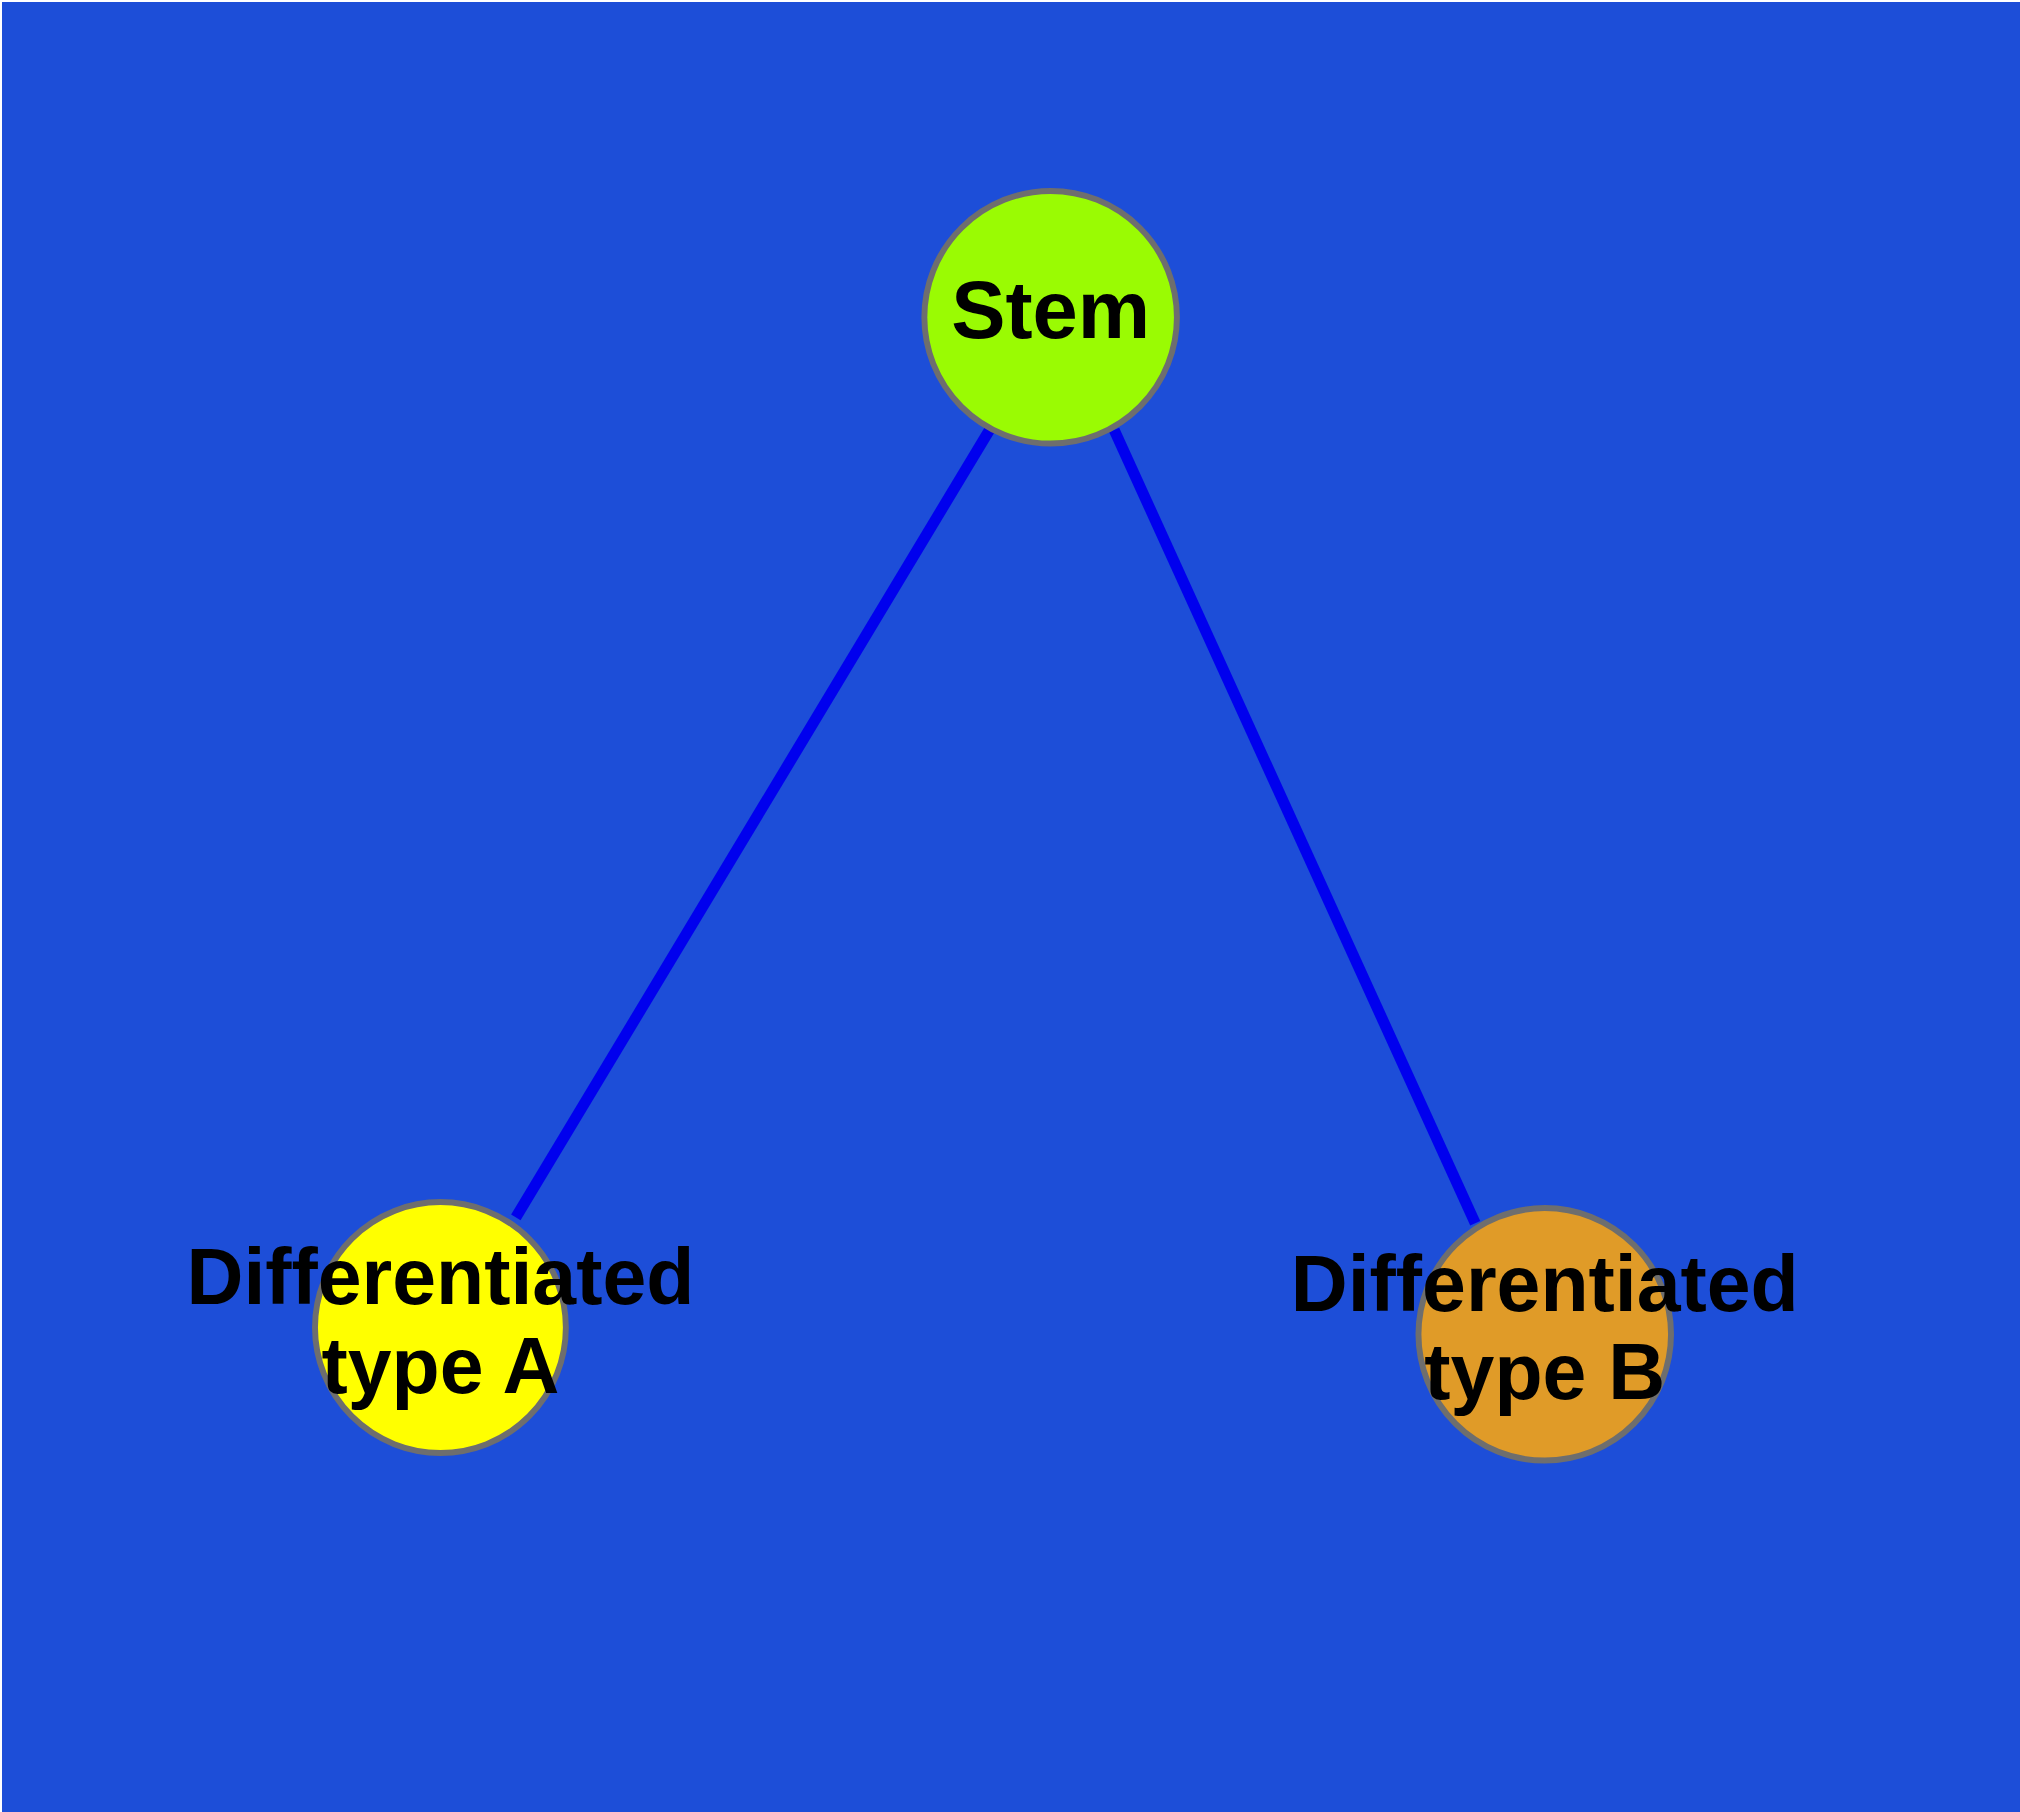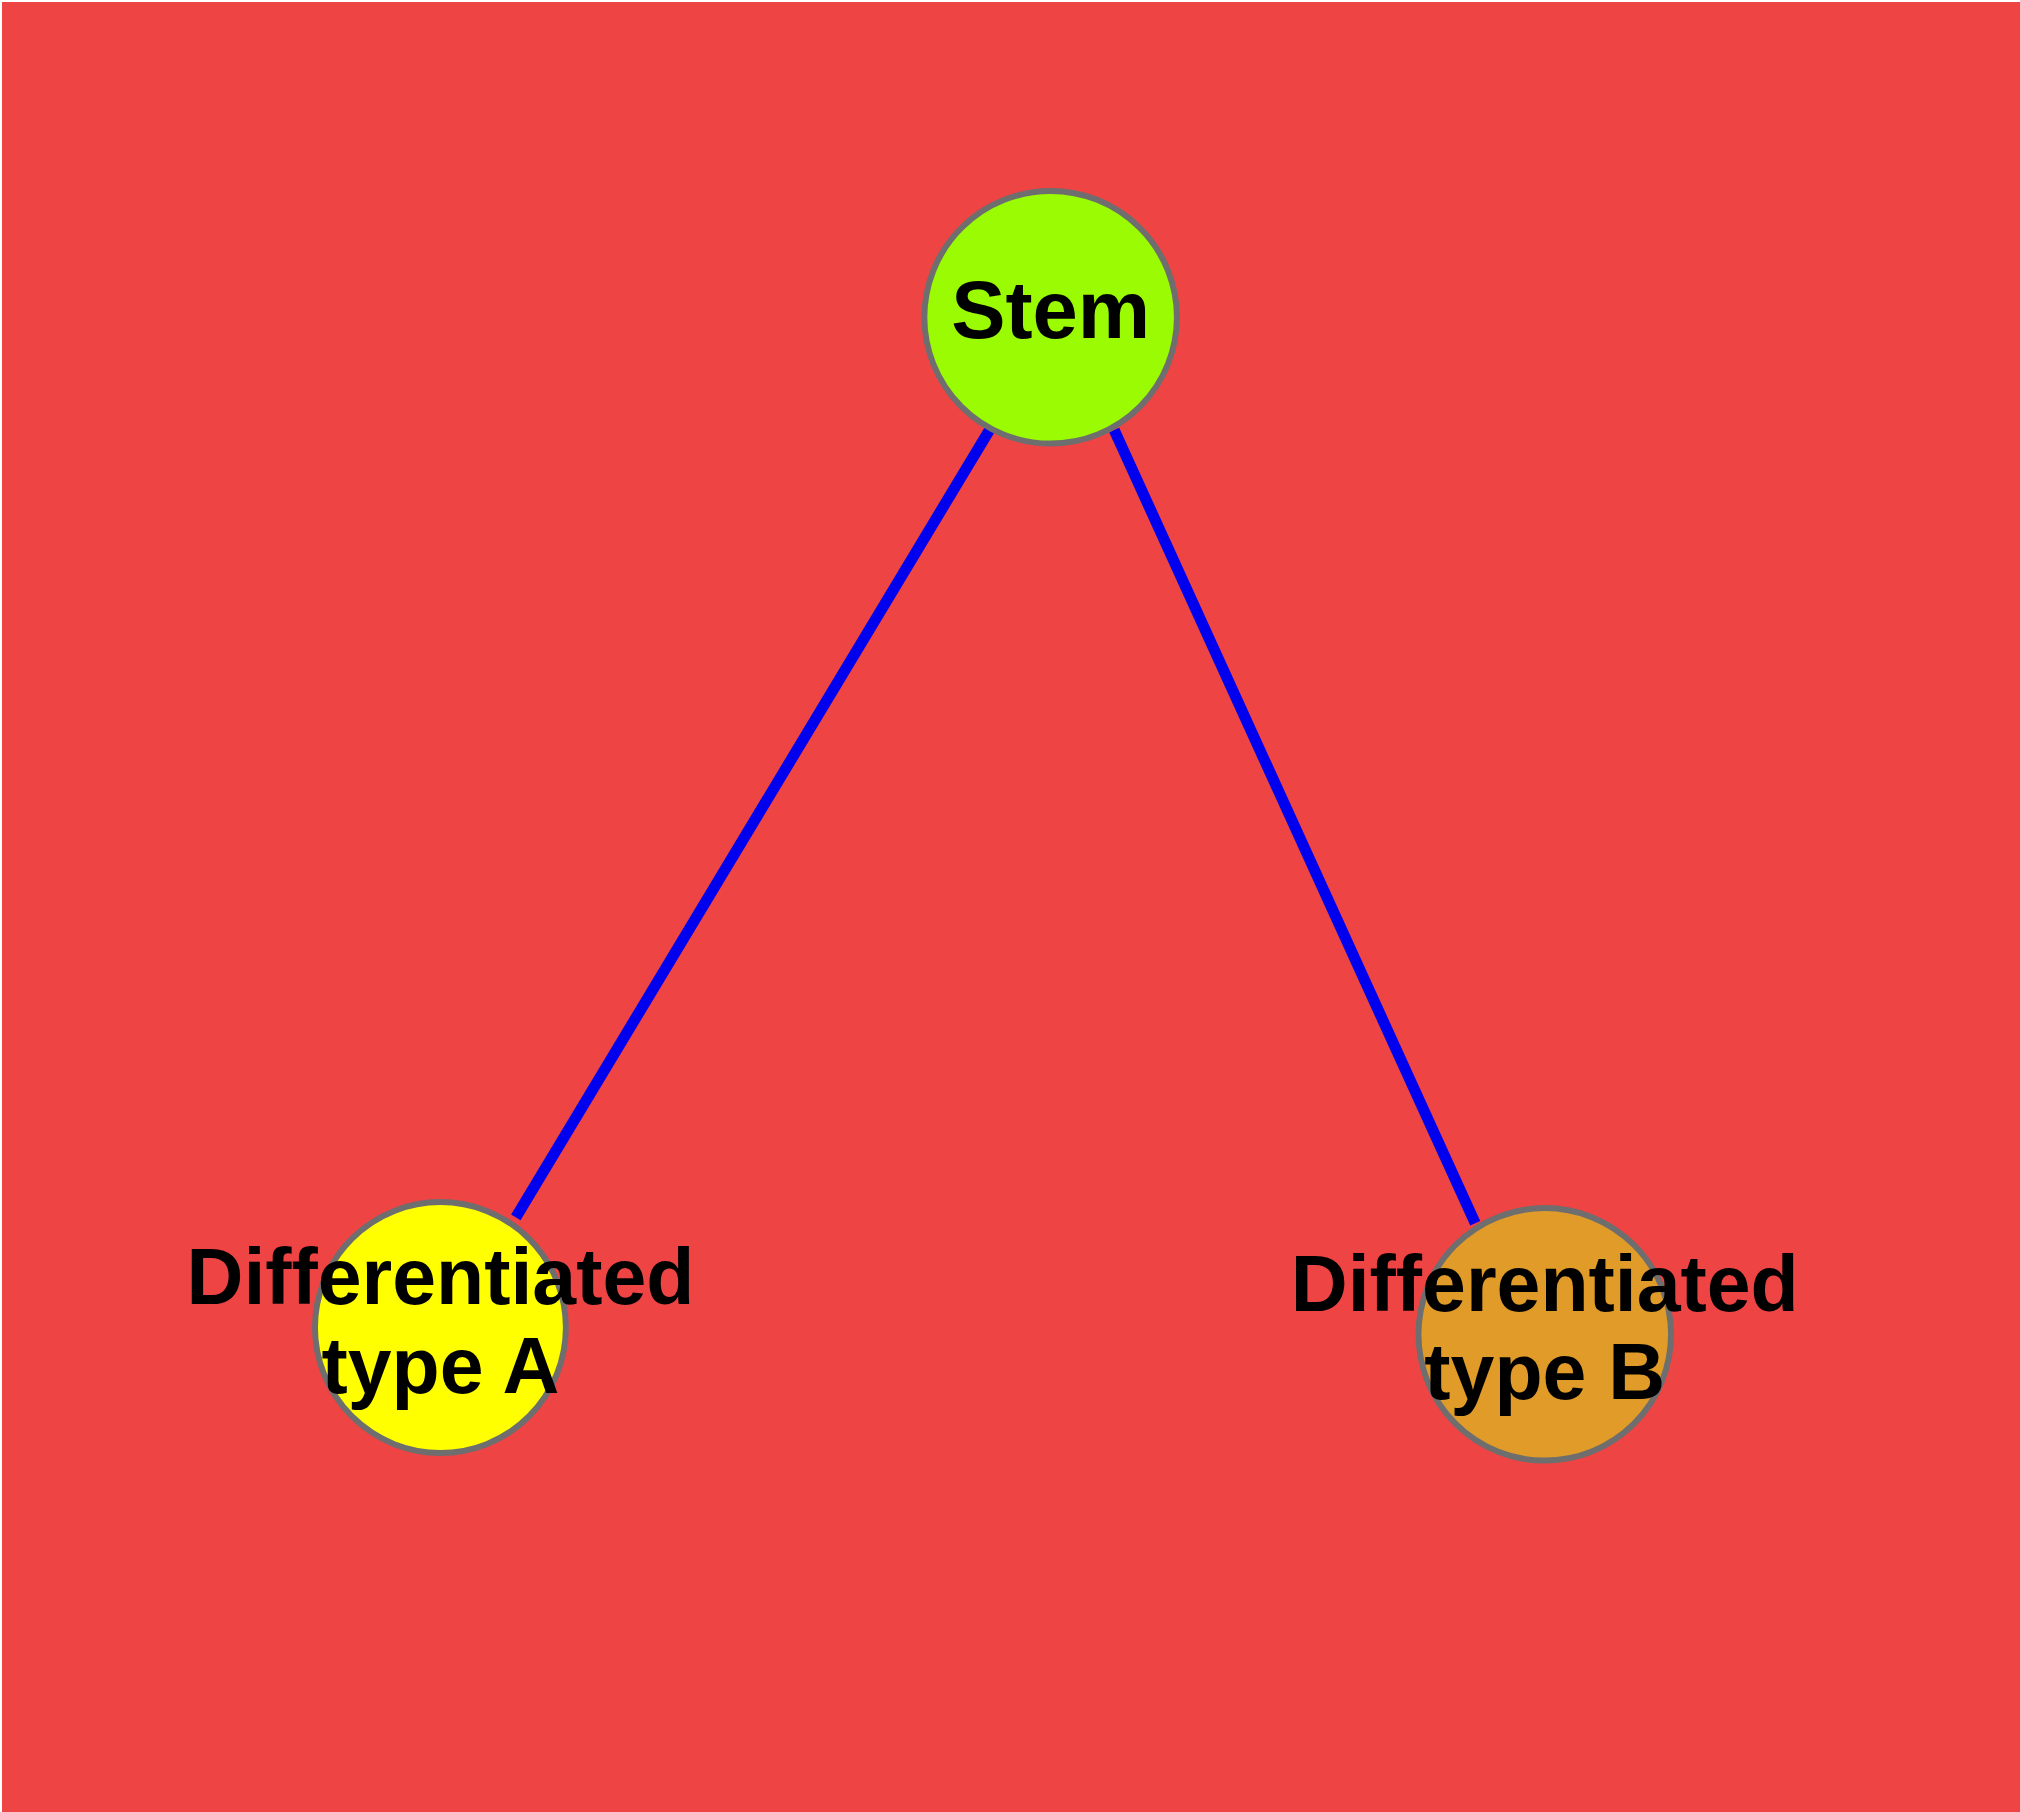--- a/index.html
+++ b/index.html
@@ -31,21 +31,21 @@
     font-weight: bold;
     fill: #000000;
     text-anchor: middle;
     dominant-baseline: middle;
     white-space: pre;
   }
 </style>
 </head>
 <body>
 
-<div id="canvas" style="width: 2021px; height: 1812px; background: #ef4444;">
+<div id="canvas" style="width: 2021px; height: 1812px; background: #1d4ed8;">
   <svg id="graph-svg" viewBox="0 0 2384 2138" style="width: 2021px; height: 1812px;">
 
     <g>
       <line x1="1166" y1="503" x2="606" y2="1434" stroke="#0000ee" stroke-width="13" stroke-linecap="butt"></line>
       <line x1="1312" y1="505" x2="1738" y2="1441" stroke="#0000ee" stroke-width="13" stroke-linecap="butt"></line>
     </g>
 
     <g>
 
       <g>

